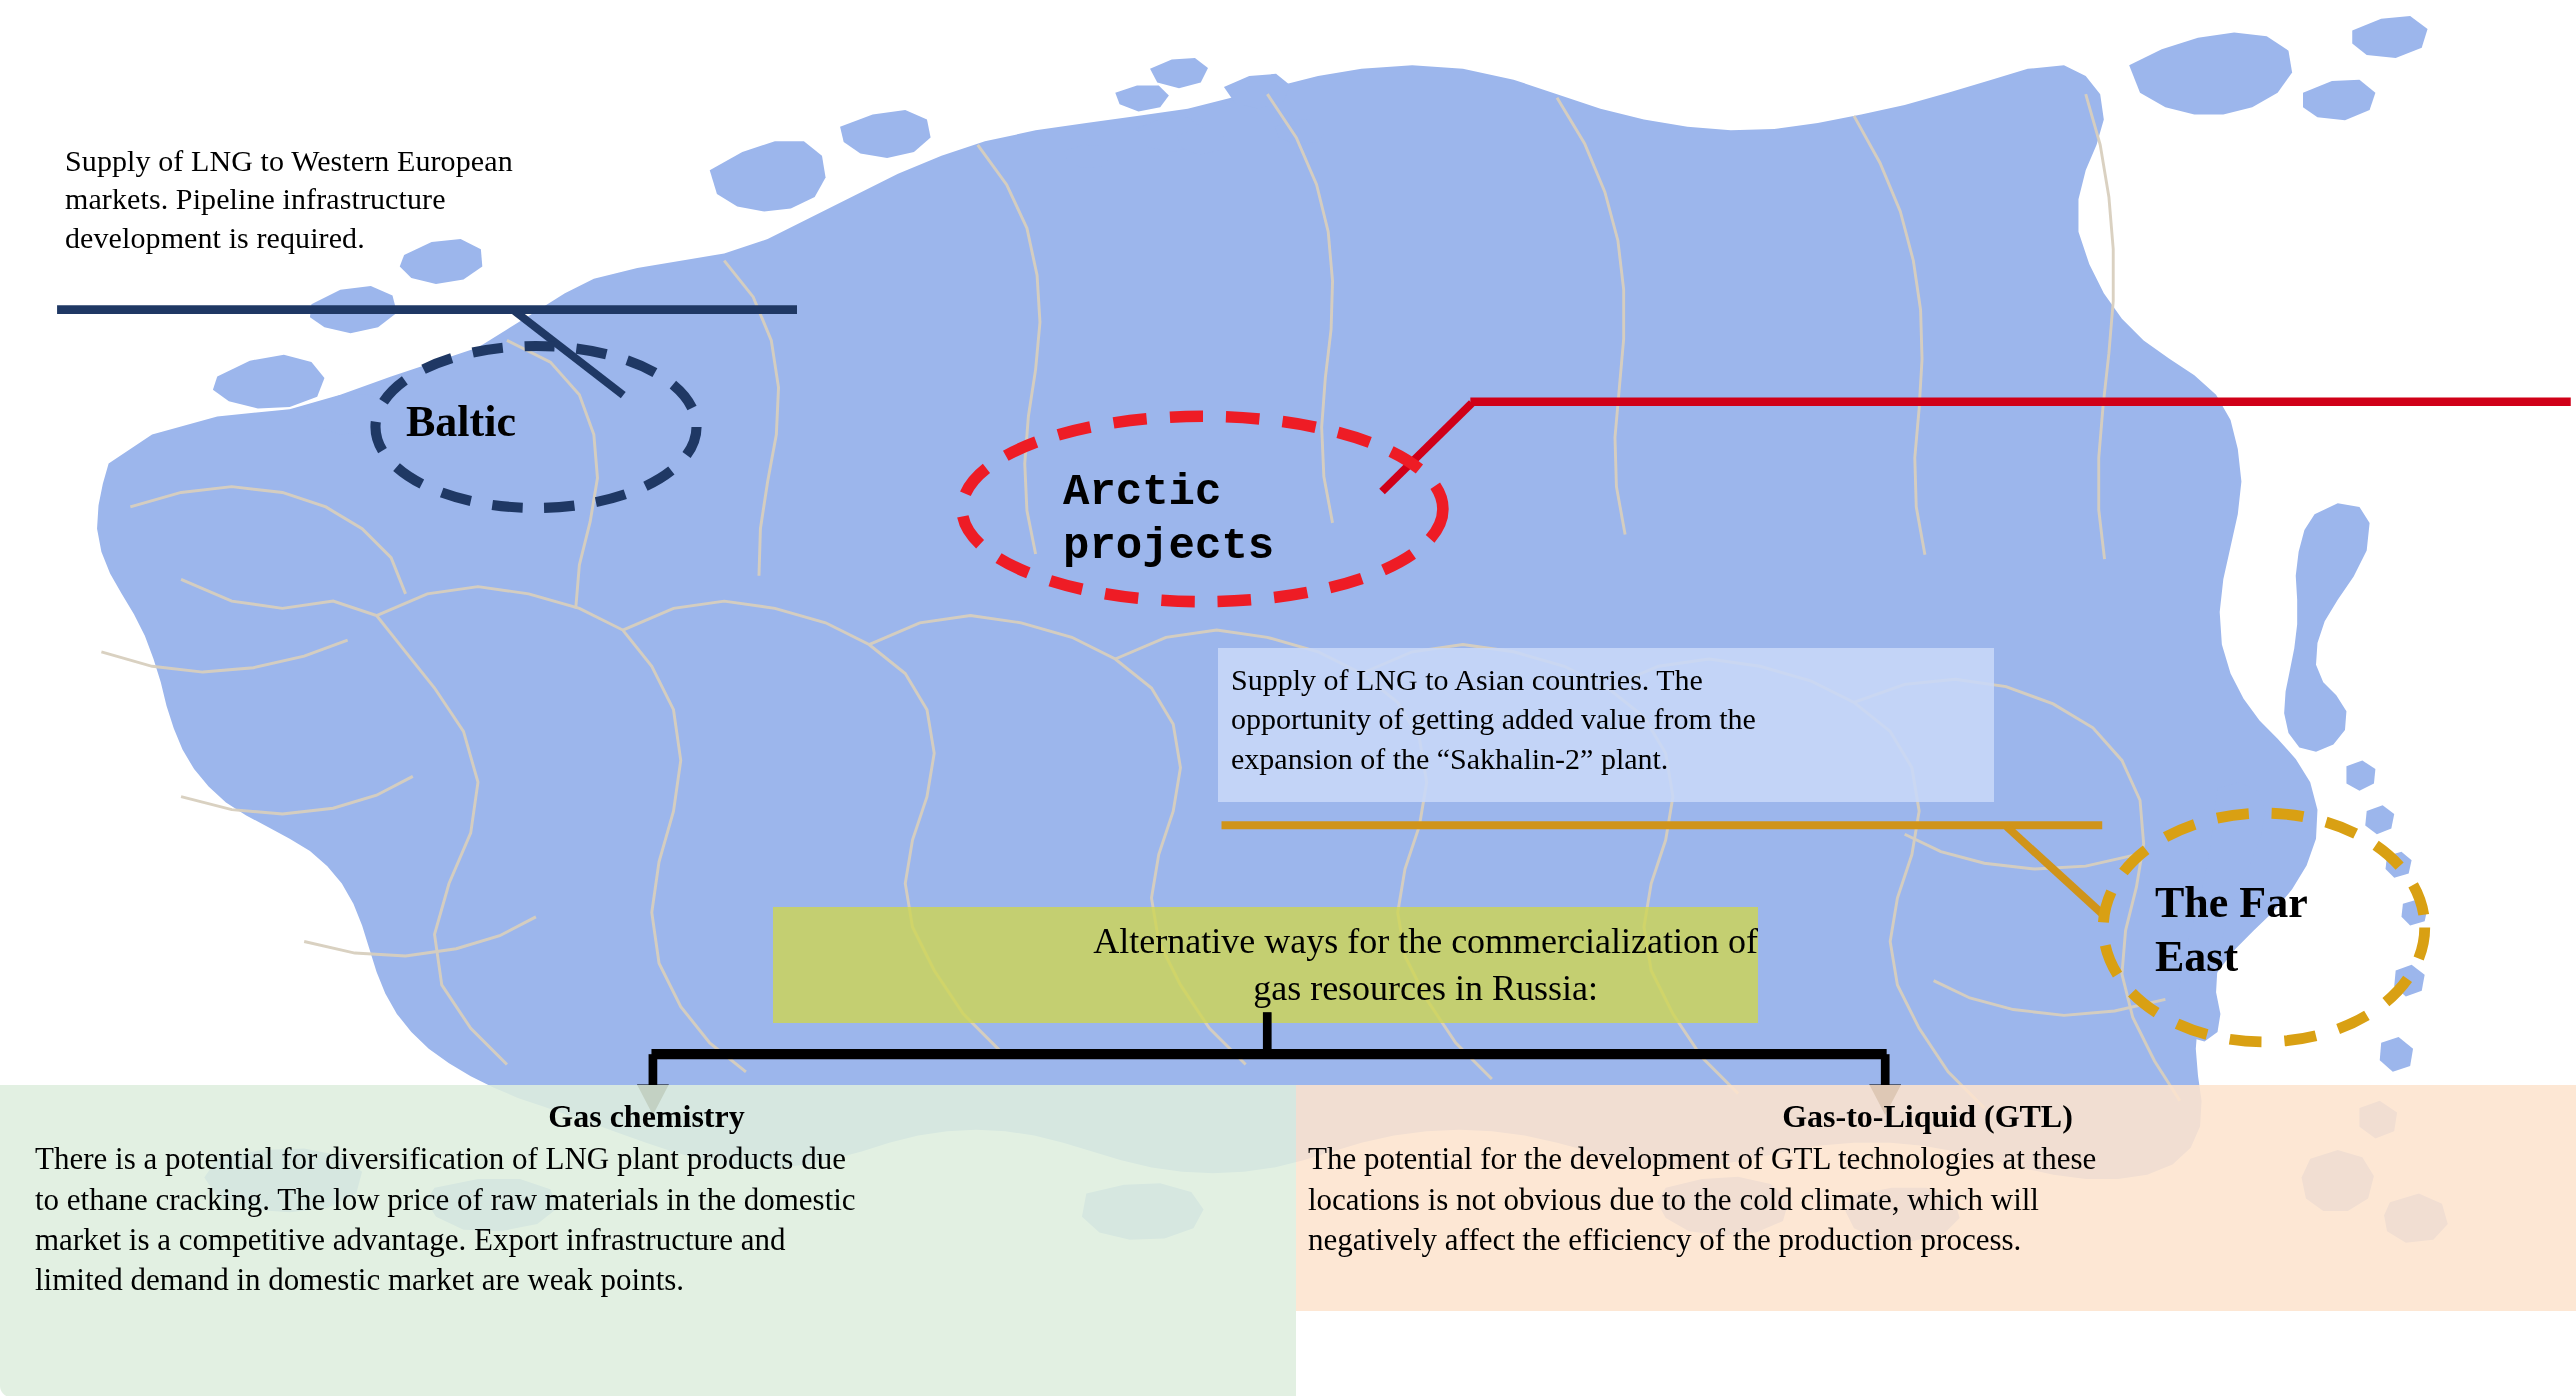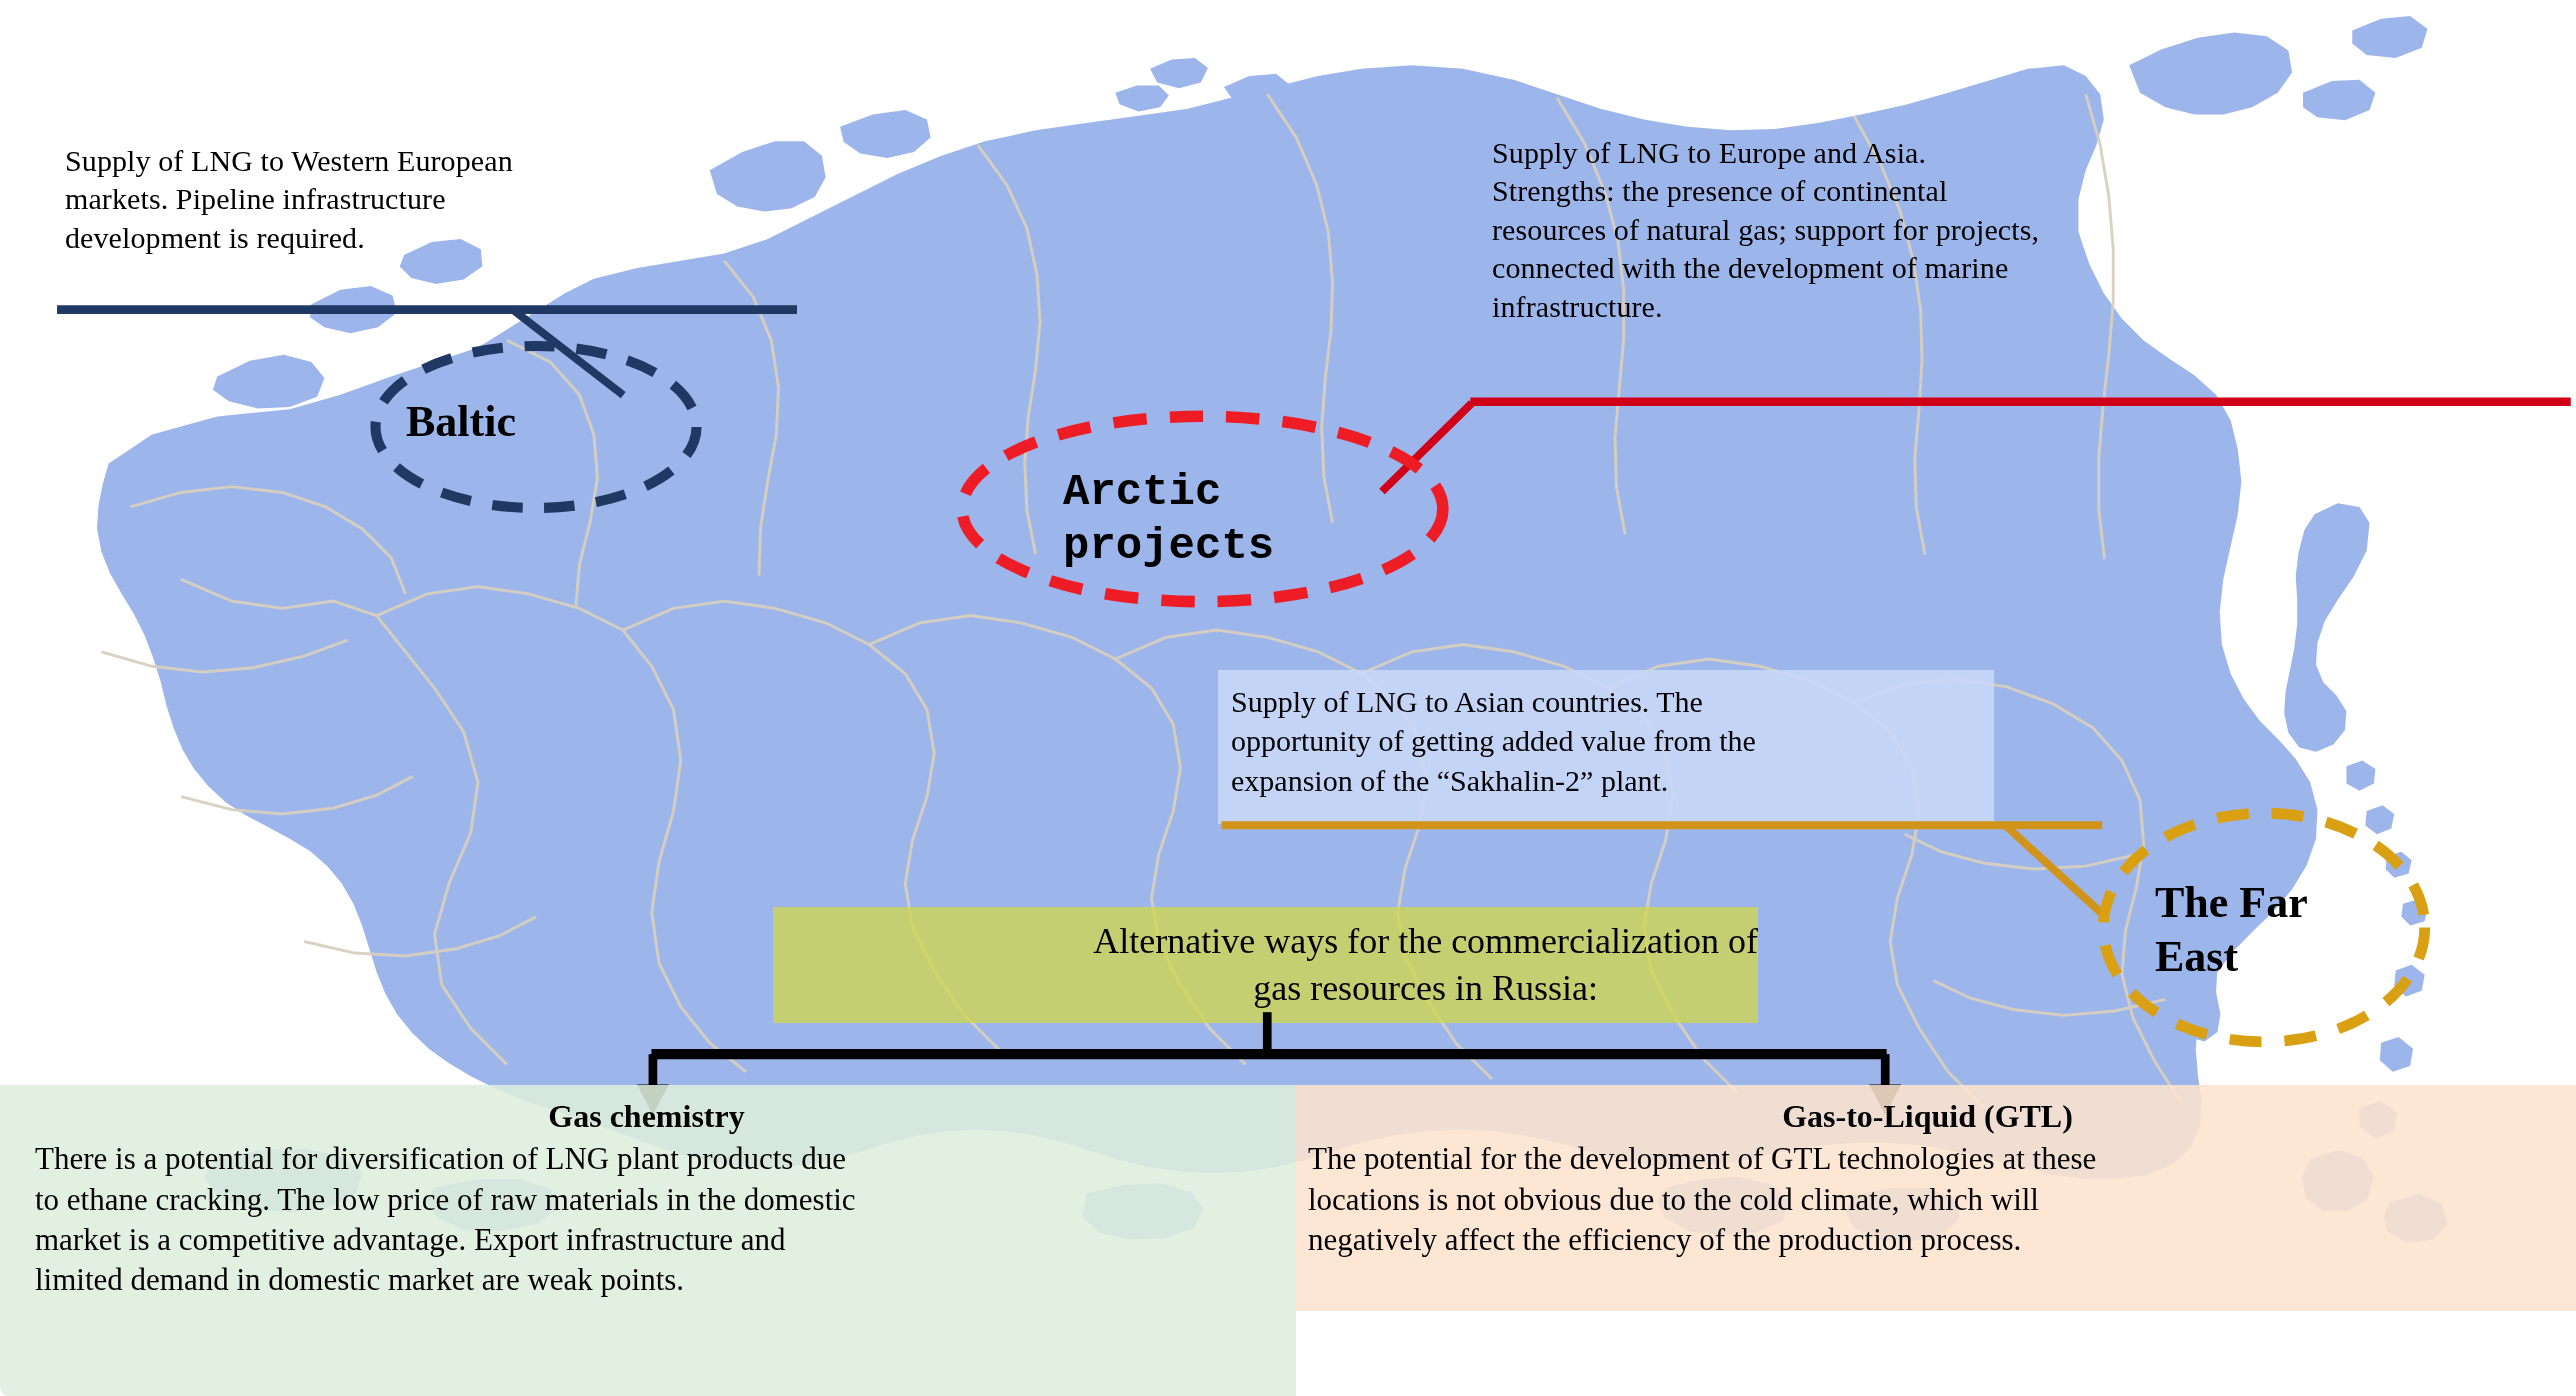--- a/index.html
+++ b/index.html
@@ -227,43 +227,38 @@
   </div>
 
   <div class="leaderline" style="left:362px;top:333px;">
     <svg width="348" height="188" viewBox="0 0 480 260">
       <ellipse cx="240" cy="130" rx="222" ry="112" fill="none" stroke="#1F3864" stroke-width="14" stroke-dasharray="42 30" stroke-linecap="butt"></ellipse>
     </svg>
   </div>
 
   <div class="region-label" style="left:406px;top:395px;width:261px;">Baltic</div>
 
-  <div class="note" style="left:1492px;top:134px;width:804px;">Supply of LNG to Europe and Asia.
-Strengths:  the presence of continental
-resources of natural gas; support for projects,
-connected  with the development  of marine
-infrastructure.</div>
 
   <div class="leaderline" style="left:1369px;top:377px;">
     <svg width="1209" height="174" viewBox="0 0 1670 240">
       <line x1="140" y1="34" x2="1660" y2="34" stroke="#D00018" stroke-width="12"></line>
       <line x1="142" y1="36" x2="18" y2="158" stroke="#D00018" stroke-width="11"></line>
     </svg>
   </div>
 
   <div class="leaderline" style="left:949px;top:404px;">
     <svg width="507" height="210" viewBox="0 0 700 290">
       <ellipse cx="350" cy="145" rx="332" ry="128" fill="none" stroke="#EE1C25" stroke-width="16" stroke-dasharray="46 32" stroke-linecap="butt"></ellipse>
     </svg>
   </div>
 
   <div class="region-label" style="left:1063px;top:466px;width:282px;font-family:Liberation Mono, monospace;">Arctic
 projects</div>
 
-  <div class="boxnote" style="left:1218px;top:670px;width:776px;height:154px;">Supply of LNG to Asian countries. The
+  <div class="boxnote" style="left:1218px;top:648px;width:776px;height:154px;">Supply of LNG to Asian countries. The
 opportunity of getting added value from the
 expansion  of the “Sakhalin-2”  plant.</div>
 
   <div class="leaderline" style="left:1218px;top:818px;">
     <svg width="1028" height="188" viewBox="0 0 1420 260">
       <line x1="4" y1="10" x2="1222" y2="10" stroke="#D0941A" stroke-width="11"></line>
       <line x1="1090" y1="12" x2="1228" y2="138" stroke="#D0941A" stroke-width="11"></line>
     </svg>
   </div>
 

